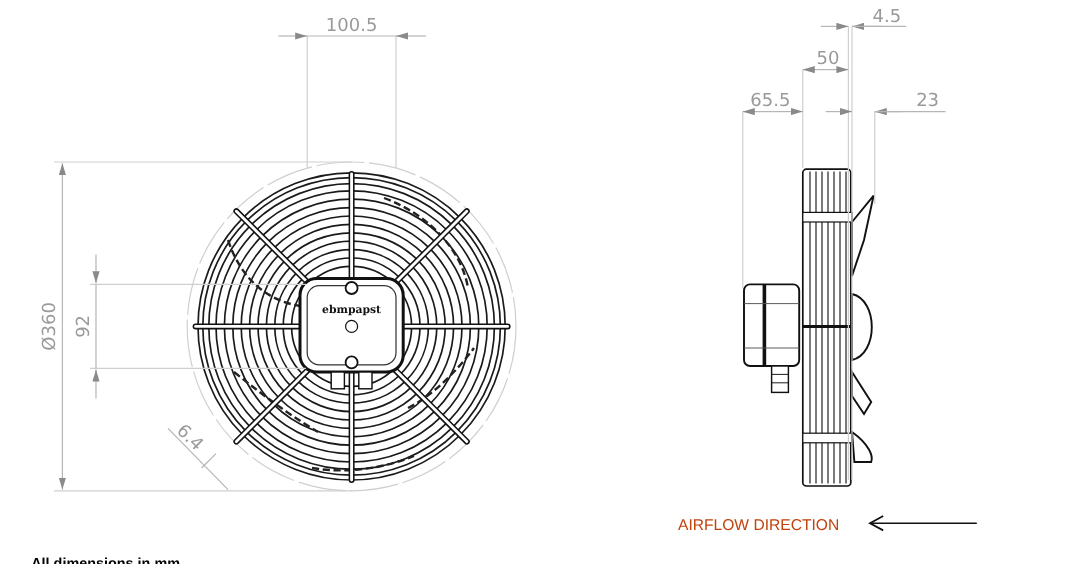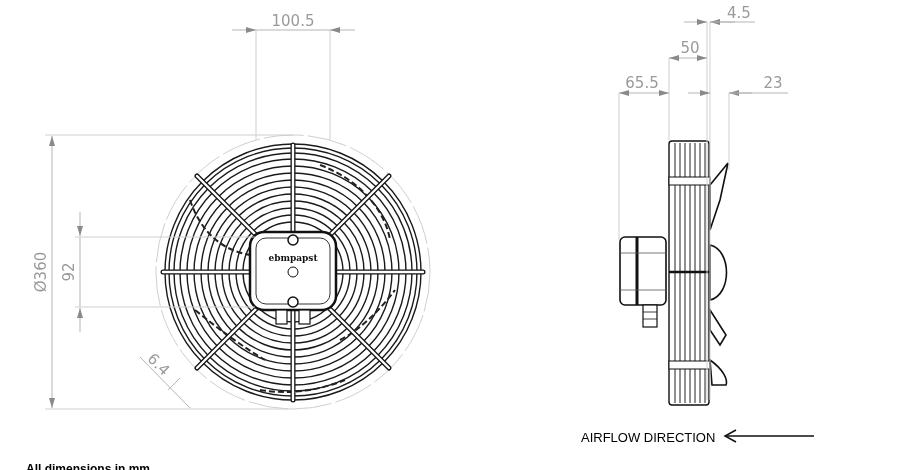--- a/index.html
+++ b/index.html
@@ -2,21 +2,21 @@
 <html><head>
 <meta charset="utf-8">
 <style>
   html, body { margin:0; padding:0; background:#ffffff; }
   body { width:900px; height:470px; position:relative; overflow:hidden; font-family:"Liberation Sans", sans-serif; }
   svg { position:absolute; left:0; top:0; }
   .dim-text { font-family:"DejaVu Sans", sans-serif; font-size:15px; fill:#9a9a9a; }
   .dl { stroke:#b5b5b5; stroke-width:1; fill:none; }
   .ext { stroke:#cfcfcf; stroke-width:1; fill:none; }
   .ink { stroke:#1a1a1a; fill:none; }
-  .airflow { position:absolute; left:581px; top:430px; font-size:13px; color:#000000; }
+  .airflow { position:absolute; left:565px; top:430px; font-size:13px; color:#c2410c; }
   .note { position:absolute; left:26px; top:462px; font-size:12px; font-weight:bold; color:#000; white-space:nowrap; }
 </style>
 </head>
 <body>
 
 <svg width="900" height="470" viewBox="0 0 900 470">
   <defs>
     <marker id="arr" markerWidth="10" markerHeight="6" refX="10" refY="3" orient="auto">
       <path d="M0,0 L10,3 L0,6 z" fill="#8a8a8a"></path>
     </marker>

